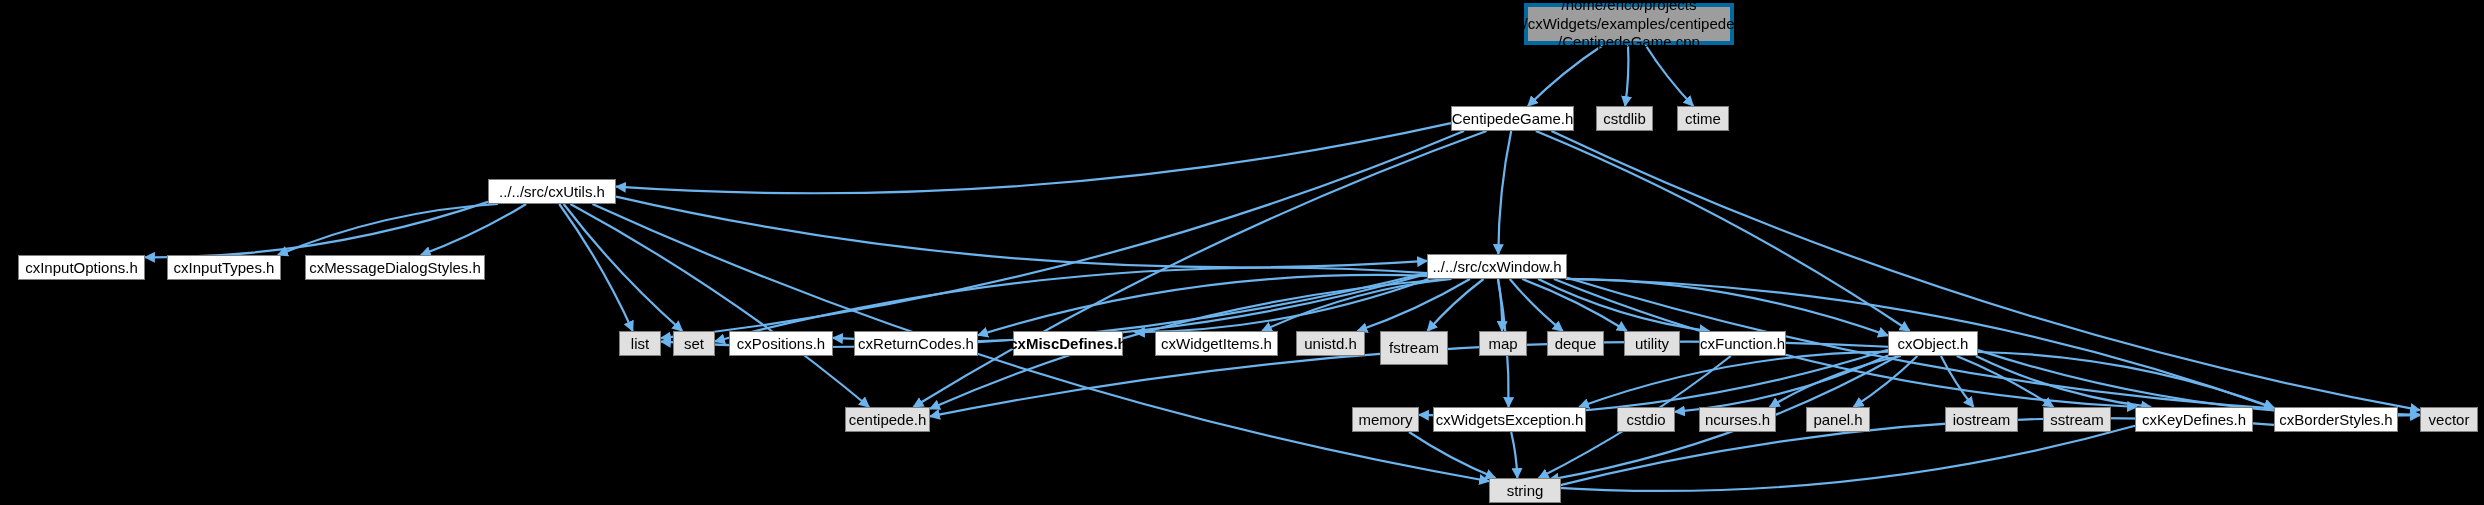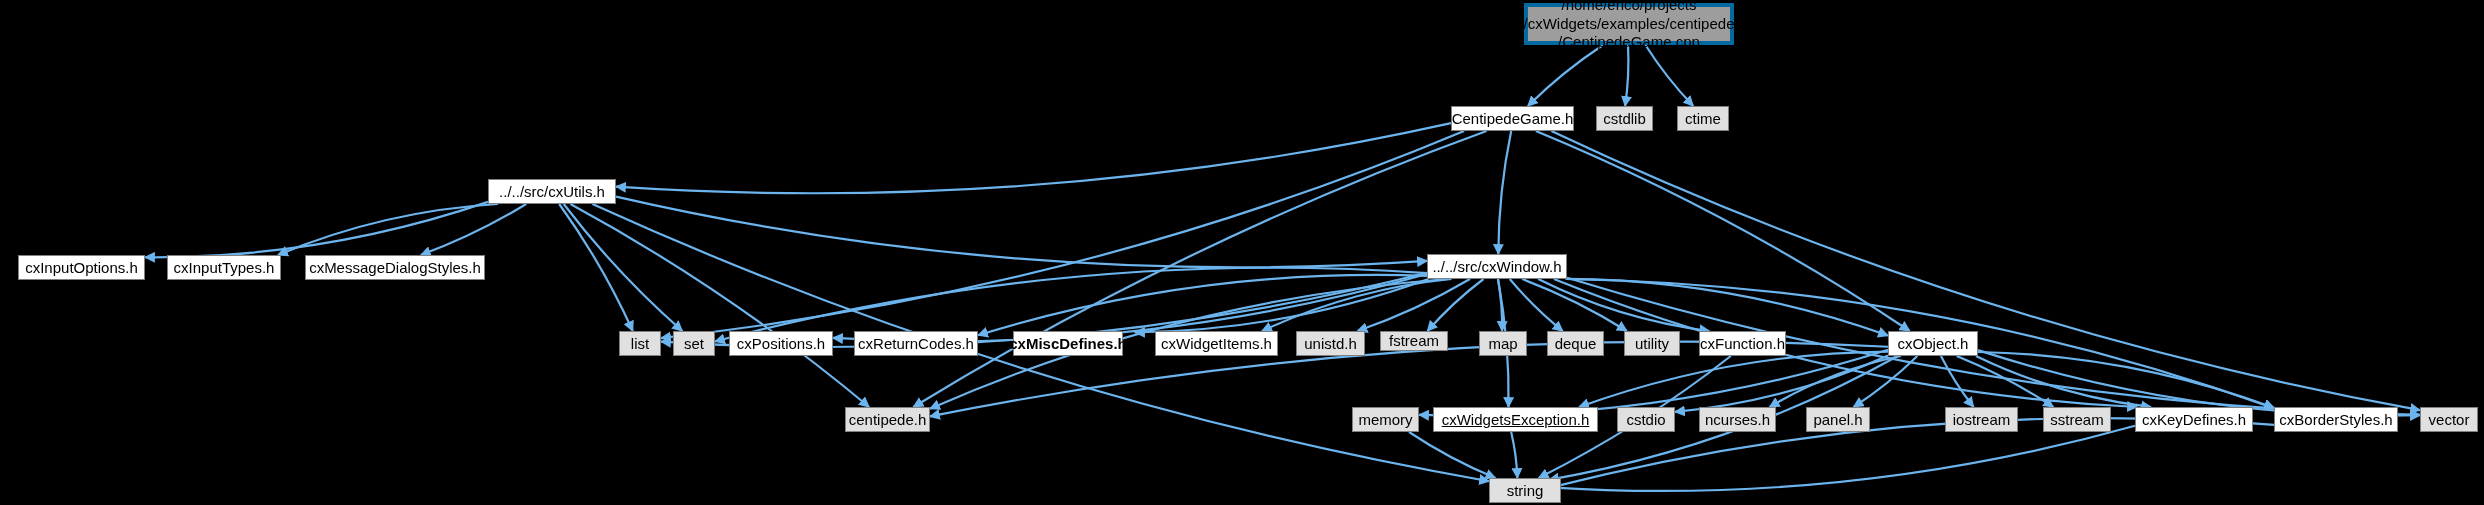--- a/index.html
+++ b/index.html
@@ -125,29 +125,29 @@
       <div class="node" style="left: 18px; top: 255px; width: 127px; height: 25px;">cxInputOptions.h</div>
       <div class="node" style="left: 167px; top: 255px; width: 114px; height: 25px;">cxInputTypes.h</div>
       <div class="node" style="left: 305px; top: 255px; width: 180px; height: 25px;">cxMessageDialogStyles.h</div>
       <div class="node sys" style="left: 619px; top: 331px; width: 42px; height: 25px;">list</div>
       <div class="node sys" style="left: 673px; top: 331px; width: 42px; height: 25px;">set</div>
       <div class="node" style="left: 729px; top: 331px; width: 104px; height: 25px;">cxPositions.h</div>
       <div class="node" style="left: 854px; top: 331px; width: 124px; height: 25px;">cxReturnCodes.h</div>
       <div class="node" style="left: 1013px; top: 331px; width: 110px; height: 25px; font-weight: bold;">cxMiscDefines.h</div>
       <div class="node" style="left: 1155px; top: 331px; width: 123px; height: 25px;">cxWidgetItems.h</div>
       <div class="node sys" style="left: 1296px; top: 331px; width: 69px; height: 25px;">unistd.h</div>
-      <div class="node sys" style="left: 1380px; top: 331px; width: 68px; height: 20px;">fstream</div>
+      <div class="node sys" style="left: 1380px; top: 331px; width: 68px; height: 34px;">fstream</div>
       <div class="node sys" style="left: 1479px; top: 331px; width: 48px; height: 25px;">map</div>
       <div class="node sys" style="left: 1547px; top: 331px; width: 57px; height: 25px;">deque</div>
       <div class="node sys" style="left: 1624px; top: 331px; width: 56px; height: 25px;">utility</div>
       <div class="node" style="left: 1699px; top: 331px; width: 87px; height: 25px;">cxFunction.h</div>
       <div class="node" style="left: 1888px; top: 331px; width: 90px; height: 25px;">cxObject.h</div>
       <div class="node sys" style="left: 845px; top: 407px; width: 85px; height: 25px;">centipede.h</div>
       <div class="node sys" style="left: 1352px; top: 407px; width: 67px; height: 25px;">memory</div>
-      <div class="node" style="left: 1433px; top: 407px; width: 165px; height: 25px; text-decoration: underline;">cxWidgetsException.h</div>
+      <div class="node" style="left: 1433px; top: 407px; width: 153px; height: 25px;">cxWidgetsException.h</div>
       <div class="node sys" style="left: 1617px; top: 407px; width: 58px; height: 25px;">cstdio</div>
       <div class="node sys" style="left: 1699px; top: 407px; width: 77px; height: 25px;">ncurses.h</div>
       <div class="node sys" style="left: 1806px; top: 407px; width: 64px; height: 25px;">panel.h</div>
       <div class="node sys" style="left: 1945px; top: 407px; width: 73px; height: 25px;">iostream</div>
       <div class="node sys" style="left: 2043px; top: 407px; width: 68px; height: 25px;">sstream</div>
       <div class="node" style="left: 2135px; top: 407px; width: 118px; height: 25px;">cxKeyDefines.h</div>
       <div class="node" style="left: 2274px; top: 407px; width: 124px; height: 25px;">cxBorderStyles.h</div>
       <div class="node sys" style="left: 2420px; top: 407px; width: 58px; height: 25px;">vector</div>
       <div class="node sys" style="left: 1489px; top: 478px; width: 72px; height: 25px;">string</div>
     </div>

